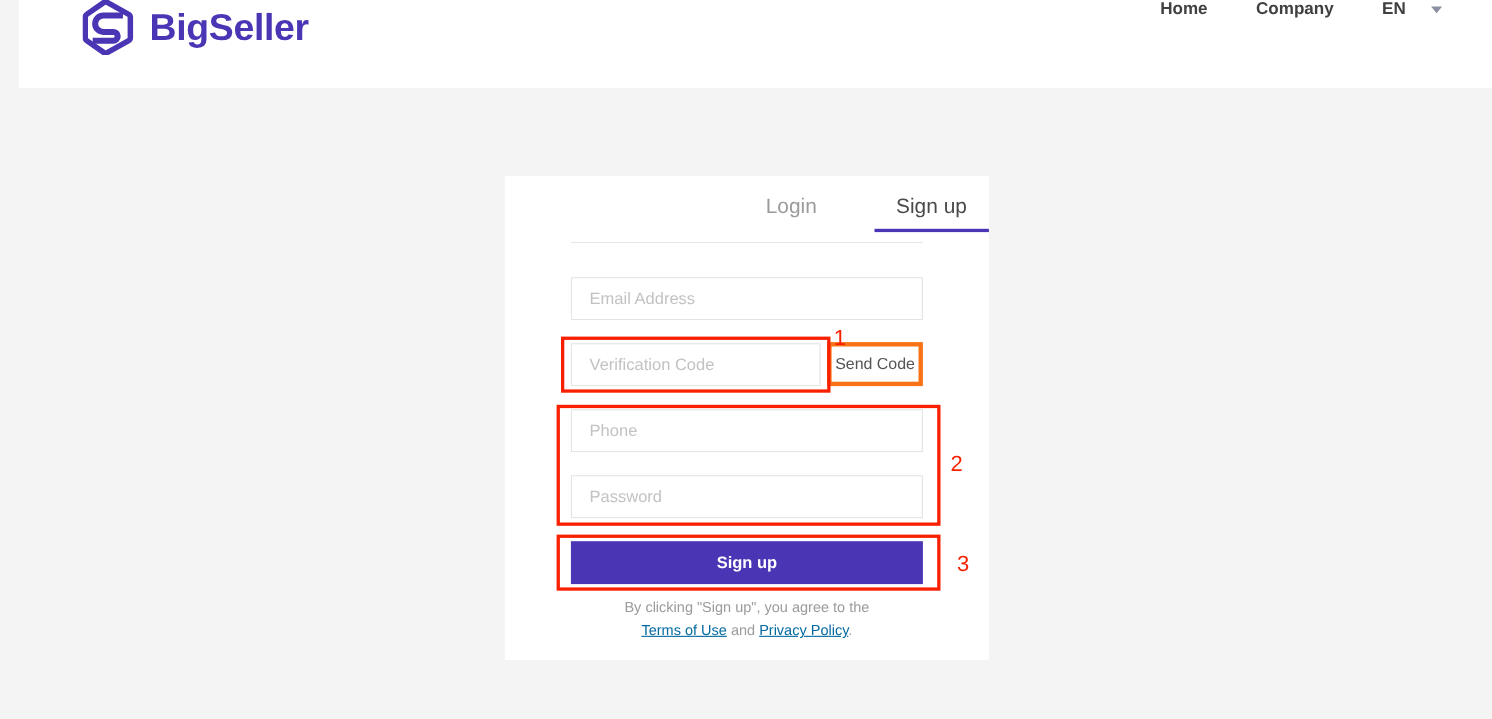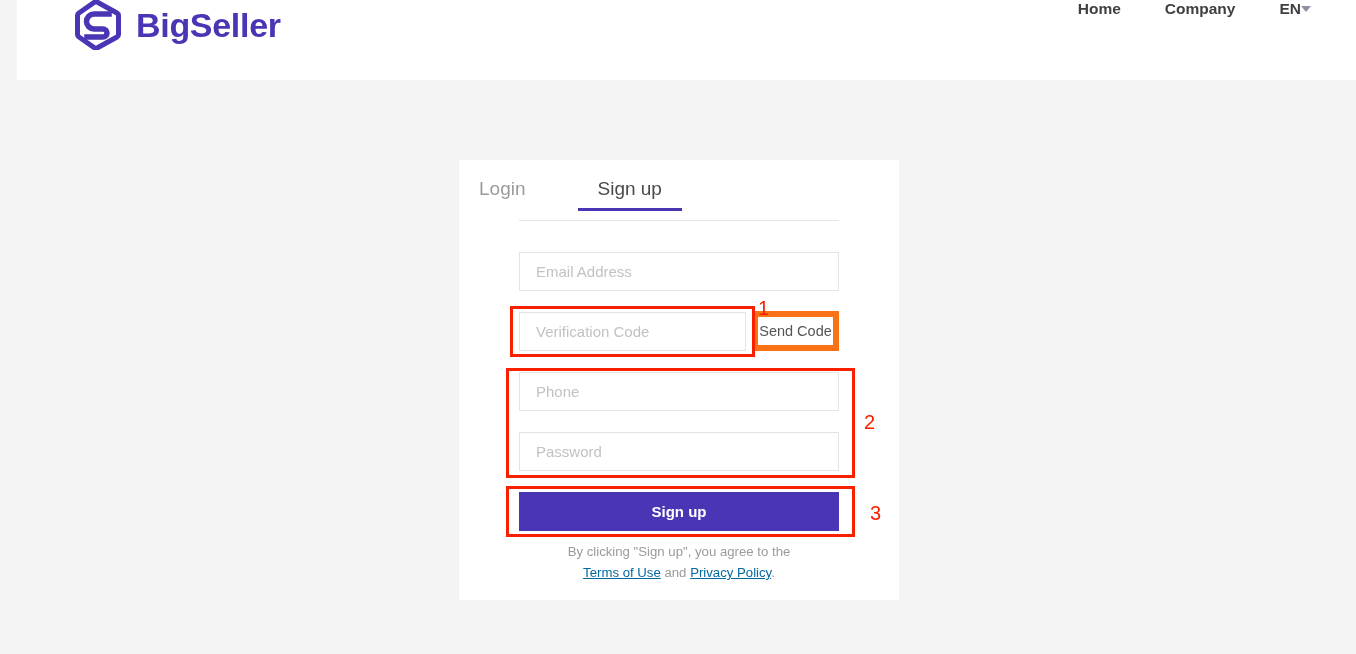--- a/index.html
+++ b/index.html
@@ -50,21 +50,21 @@
   .nav-link {
     font-size: 15.5px;
     font-weight: bold;
     color: #404040;
     cursor: pointer;
     white-space: nowrap;
   }
   #nav-lang {
     display: flex;
     align-items: center;
-    gap: 0;
+    gap: 23px;
     cursor: pointer;
   }
   #lang-caret {
     width: 0; height: 0;
     border-left: 5px solid transparent;
     border-right: 5px solid transparent;
     border-top: 6px solid #8a8fa3;
   }
 
   
@@ -75,21 +75,21 @@
     width: 440px;
     height: 440px;
     background: #ffffff;
   }
   #tabs {
     position: absolute;
     left: 0; top: 0;
     width: 440px;
     height: 62px;
     display: flex;
-    justify-content: flex-start;
+    justify-content: flex-end;
     align-items: flex-start;
     gap: 32px;
     padding-top: 19px;
   }
   .tab {
     font-size: 19px;
     color: #9b9b9b;
     padding: 0 20px 13px 20px;
     cursor: pointer;
     position: relative;
@@ -128,21 +128,21 @@
   }
   #field-email    { left: 519px; top: 252px; width: 320px; }
   #field-code     { left: 519px; top: 312px; width: 227px; }
   #field-phone    { left: 519px; top: 372px; width: 320px; }
   #field-password { left: 519px; top: 432px; width: 320px; }
 
   #btn-send-code {
     position: absolute;
     left: 752px; top: 311px;
     width: 87px; height: 40px;
-    border: 6px solid #f97316;
+    border: 4px solid #f97316;
     background: #fff;
     display: flex;
     align-items: center;
     justify-content: center;
     font-size: 14.5px;
     color: #555;
     cursor: pointer;
   }
 
   #btn-signup {

